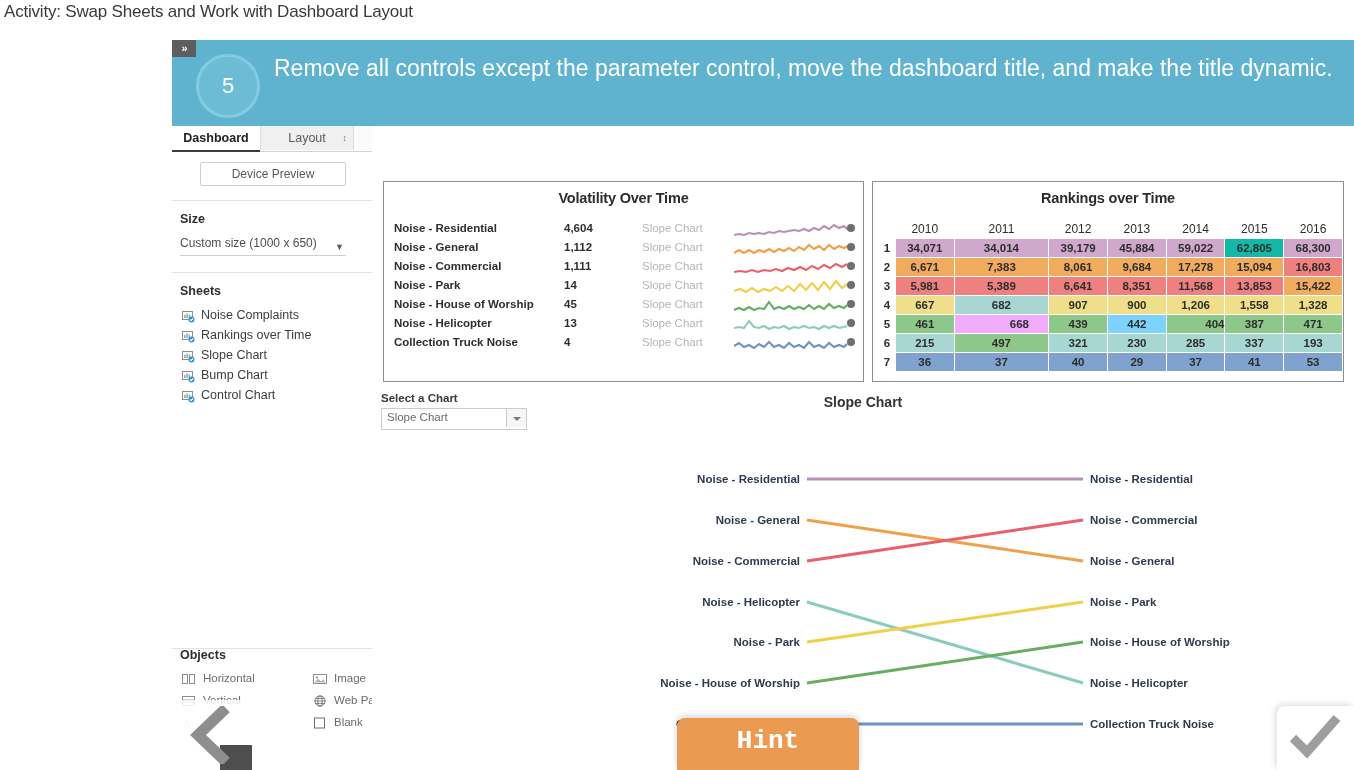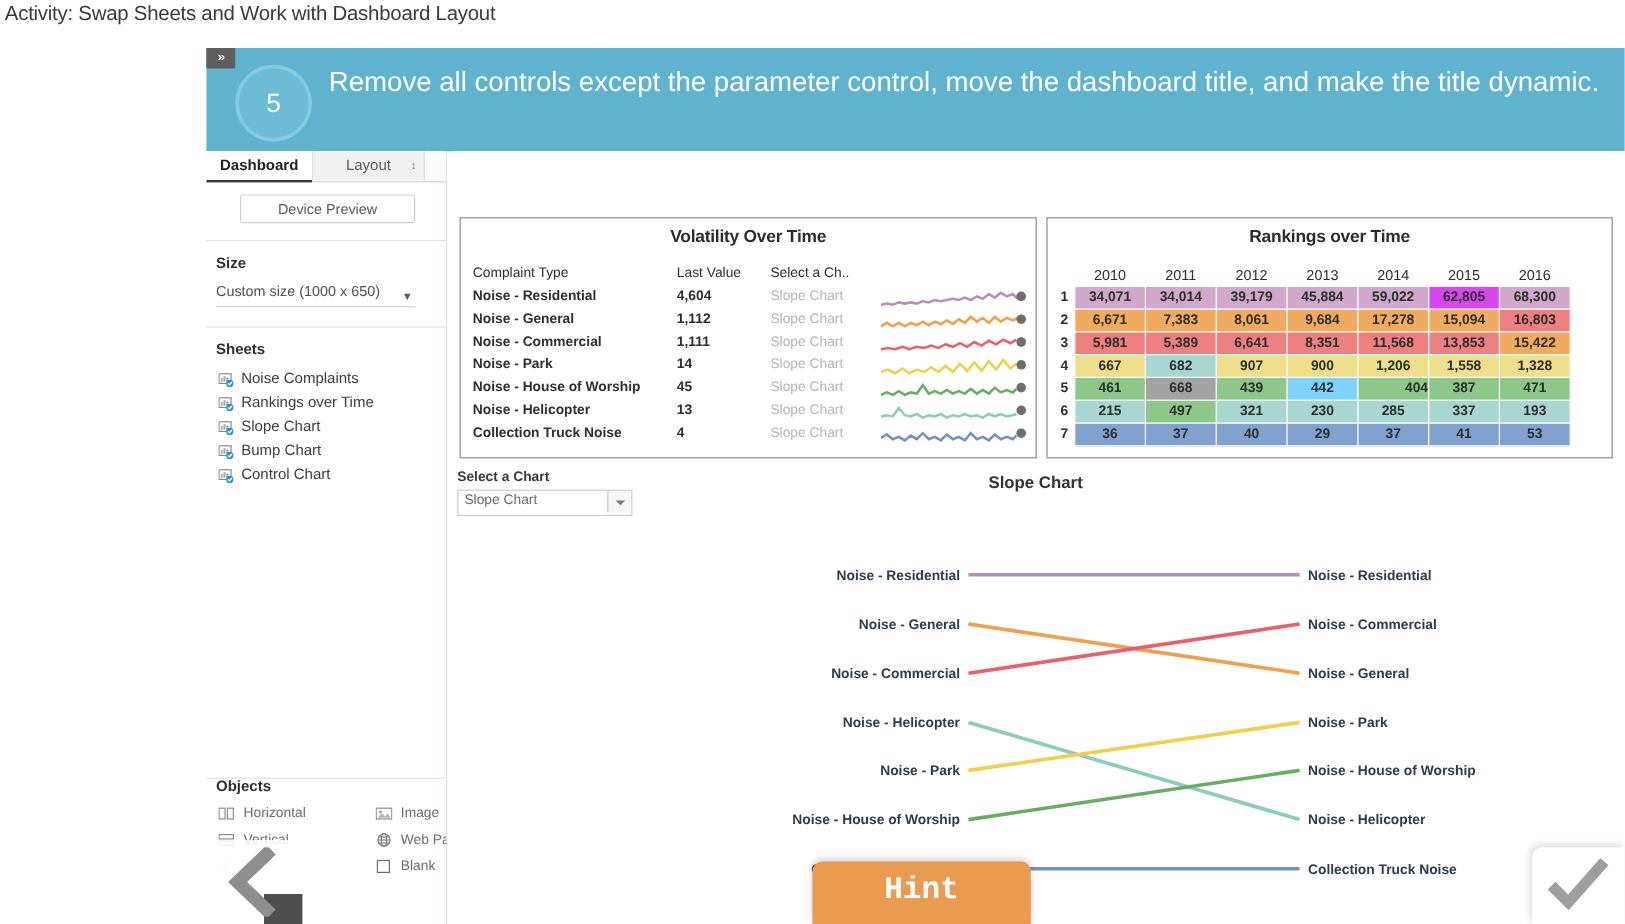--- a/index.html
+++ b/index.html
@@ -307,25 +307,20 @@
     </div>
 
   </div>
 
   <div id="canvas">
 
     <div class="panelbox" id="volatility">
       <div class="panel-title">Volatility Over Time</div>
       <div class="vol-table">
 
-        <div class="vol-row vol-head">
-          <span class="vol-c1">Complaint Type</span>
-          <span class="vol-c2">Last Value</span>
-          <span class="vol-c3">Select a Ch..</span>
-        </div>
 
         <div class="vol-row">
           <span class="vol-c1">Noise - Residential</span>
           <span class="vol-c2">4,604</span>
           <span class="vol-c3">Slope Chart</span>
           <span class="vol-spark">
             <svg width="122" height="18" viewBox="0 0 122 18">
                 <polyline points="0,13 5,12 10,13 15,11 20,12 25,11 30,12 35,10 40,11 45,9 50,10 55,9 60,8 65,9 70,7 75,9 80,6 85,8 90,4 95,7 100,3 105,6 110,4 113,7 116,3" fill="none" stroke="#b98fb5" stroke-width="2.1"></polyline>
                 <circle cx="117" cy="6" r="4" fill="#6e6e6e"></circle>
               </svg>
@@ -421,21 +416,21 @@
           <th>2015</th>
           <th>2016</th>
         </tr>
         <tr>
           <td class="rk-idx">1</td>
           <td style="background: rgb(207, 168, 203);">34,071</td>
           <td style="background: rgb(207, 168, 203);">34,014</td>
           <td style="background: rgb(207, 168, 203);">39,179</td>
           <td style="background: rgb(207, 168, 203);">45,884</td>
           <td style="background: rgb(207, 168, 203);">59,022</td>
-          <td style="background: #d946ef;">62,805</td>
+          <td style="background: #14b8a6;">62,805</td>
           <td style="background: rgb(207, 168, 203);">68,300</td>
         </tr>
         <tr>
           <td class="rk-idx">2</td>
           <td style="background: rgb(240, 171, 94);">6,671</td>
           <td style="background: rgb(240, 171, 94);">7,383</td>
           <td style="background: rgb(240, 171, 94);">8,061</td>
           <td style="background: rgb(240, 171, 94);">9,684</td>
           <td style="background: rgb(240, 171, 94);">17,278</td>
           <td style="background: rgb(240, 171, 94);">15,094</td>
@@ -457,21 +452,21 @@
           <td style="background: rgb(168, 215, 210);">682</td>
           <td style="background: rgb(239, 223, 138);">907</td>
           <td style="background: rgb(239, 223, 138);">900</td>
           <td style="background: rgb(239, 223, 138);">1,206</td>
           <td style="background: rgb(239, 223, 138);">1,558</td>
           <td style="background: rgb(239, 223, 138);">1,328</td>
         </tr>
         <tr>
           <td class="rk-idx">5</td>
           <td style="background: rgb(142, 199, 138);">461</td>
-          <td style="background: #a3a3a3;">668</td>
+          <td style="background: #f0abfc; padding-left: 36px;">668</td>
           <td style="background: rgb(142, 199, 138);">439</td>
           <td style="background: #7dd3fc;">442</td>
           <td style="background: rgb(142, 199, 138); text-align: right;">404</td>
           <td style="background: rgb(142, 199, 138);">387</td>
           <td style="background: rgb(142, 199, 138);">471</td>
         </tr>
         <tr>
           <td class="rk-idx">6</td>
           <td style="background: rgb(168, 215, 210);">215</td>
           <td style="background: rgb(142, 199, 138);">497</td>

